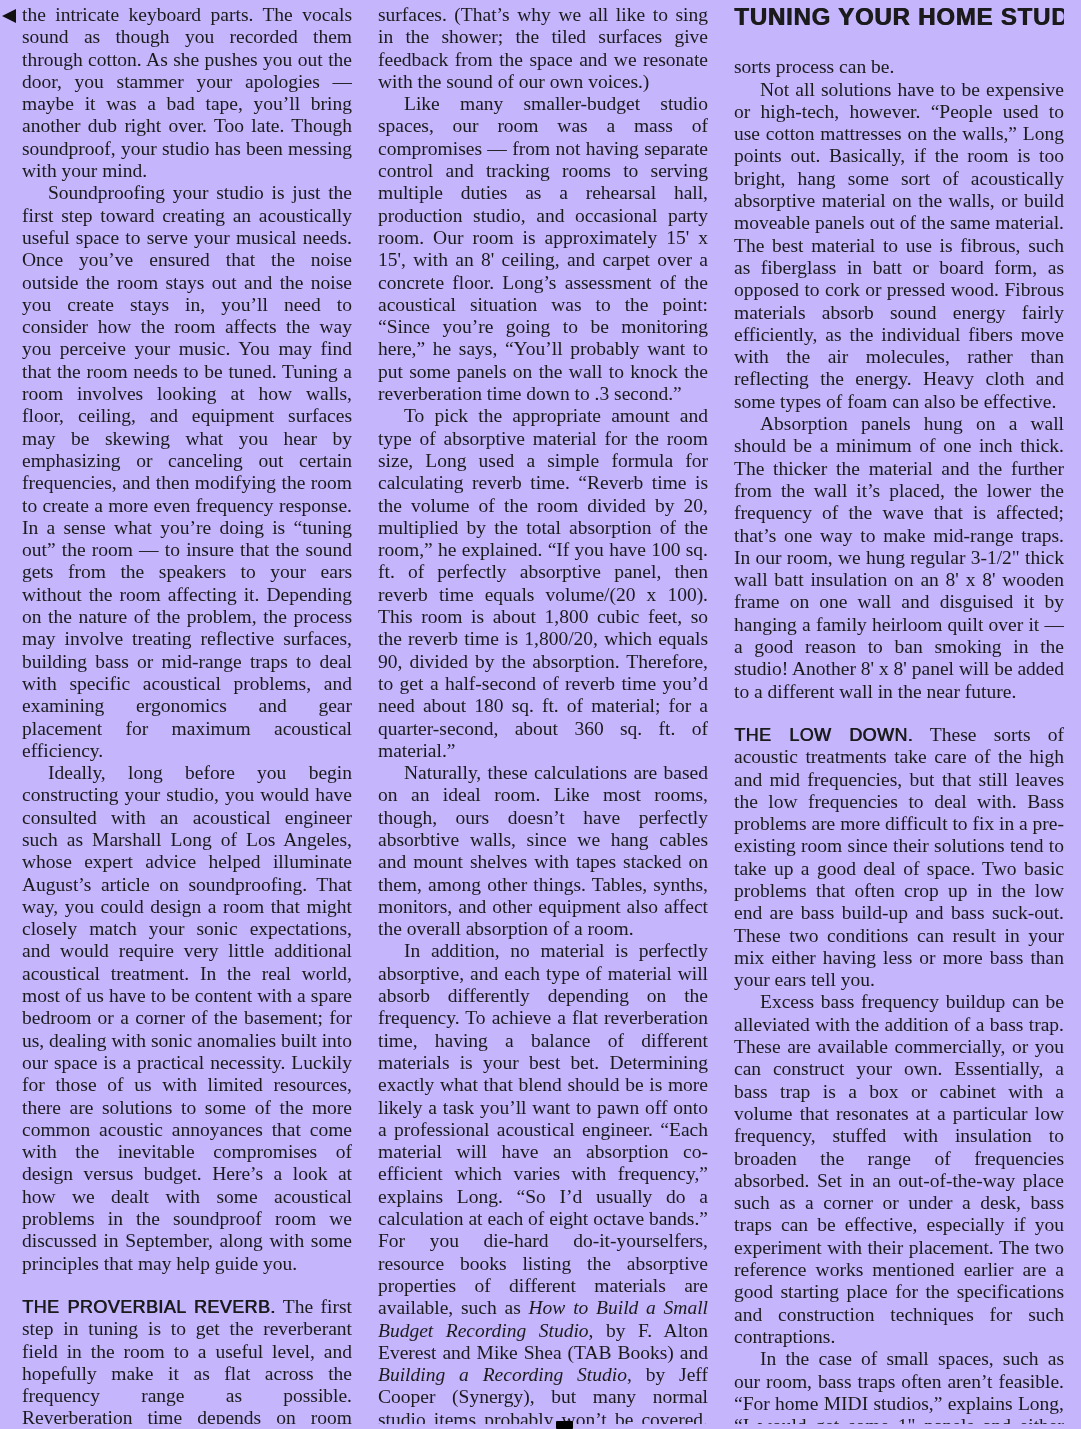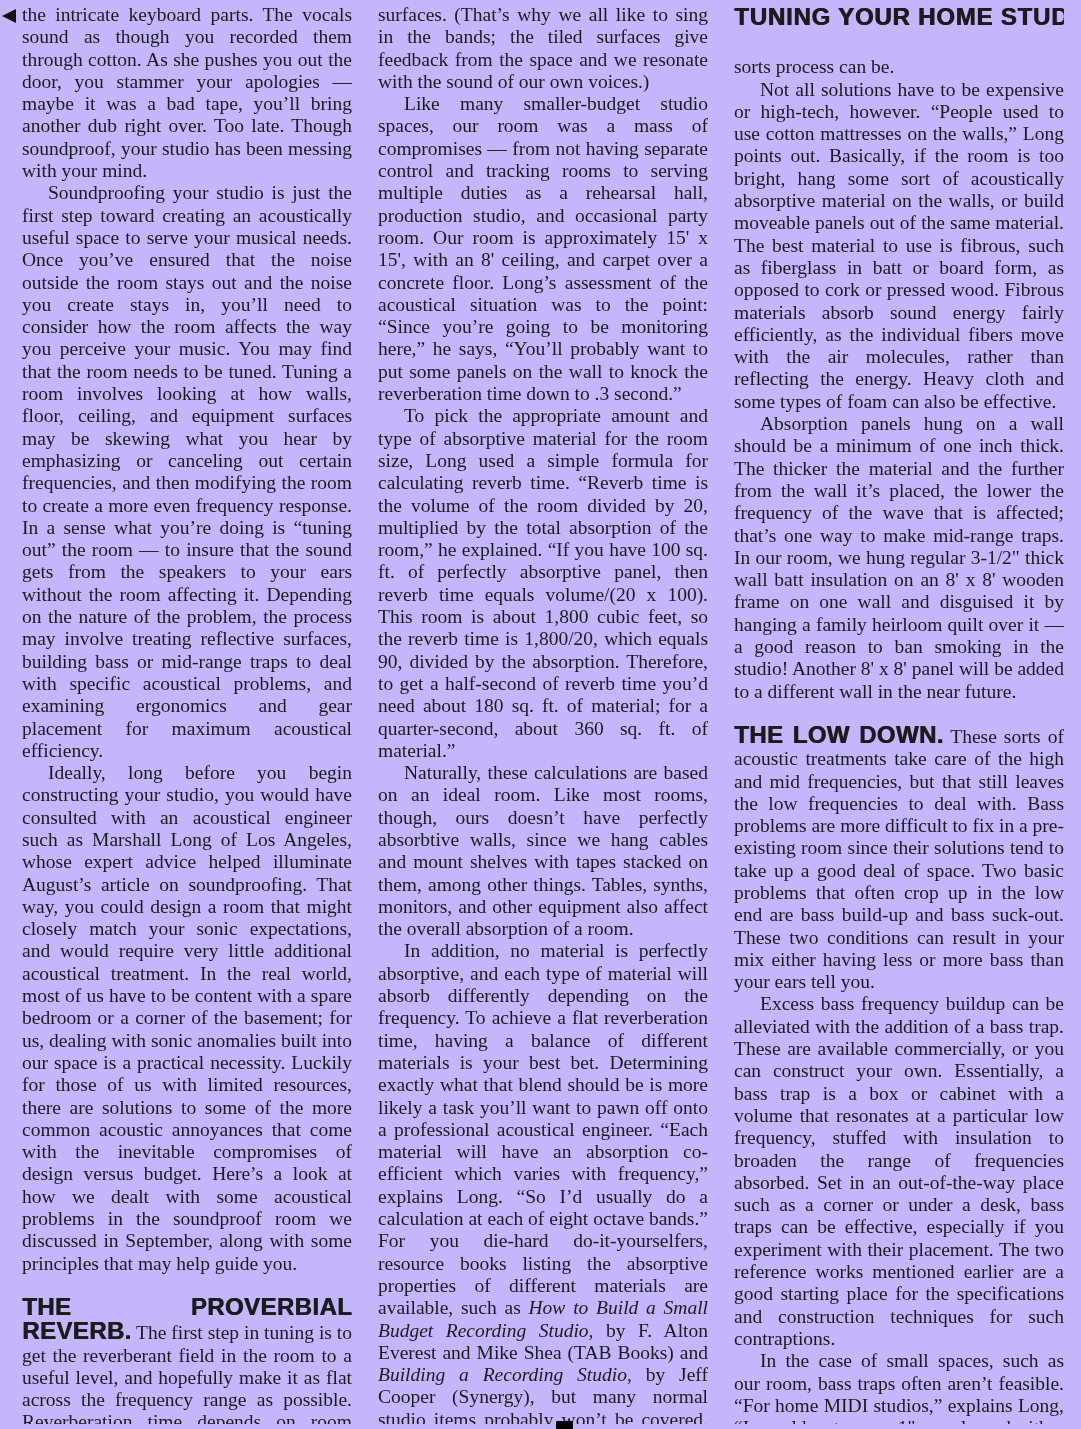--- a/index.html
+++ b/index.html
@@ -31,22 +31,22 @@
     line-height: 22.3px;
     text-align: justify;
     hyphens: auto;
     -webkit-hyphens: auto;
   }
   .para { margin: 0; }
   .para.indent { text-indent: 26px; }
   .para.space-before { margin-top: 21px; }
   .run-heading {
     font-family: "Liberation Sans", sans-serif;
-    font-weight: bold;
-    font-size: 24px;
+    font-weight: normal;
+    font-size: 18px;
     letter-spacing: 0.4px;
     text-shadow: 0.7px 0 0 currentColor;
   }
   .col-header {
     font-family: "Liberation Sans", sans-serif;
     font-weight: bold;
     font-size: 24px;
     letter-spacing: 0.8px;
     text-shadow: 0.8px 0 0 currentColor;
     text-align: right;
@@ -82,21 +82,21 @@
   <div class="continuation-marker"></div>
 
   <div class="columns">
     <div class="col">
         <p class="para"><span>the intricate keyboard parts. The vocals sound as though you recorded them through cotton. As she pushes you out the door, you stammer your apologies — maybe it was a bad tape, you’ll bring another dub right over. Too late. Though soundproof, your studio has been messing with your mind.</span></p>
         <p class="para indent"><span>Soundproofing your studio is just the first step toward creating an acoustically useful space to serve your musical needs. Once you’ve ensured that the noise outside the room stays out and the noise you create stays in, you’ll need to consider how the room affects the way you perceive your music. You may find that the room needs to be tuned. Tuning a room involves looking at how walls, floor, ceiling, and equipment surfaces may be skewing what you hear by emphasizing or canceling out certain frequencies, and then modifying the room to create a more even frequency response. In a sense what you’re doing is “tuning out” the room — to insure that the sound gets from the speakers to your ears without the room affecting it. Depending on the nature of the problem, the process may involve treating reflective surfaces, building bass or mid-range traps to deal with specific acoustical problems, and examining ergonomics and gear placement for maximum acoustical efficiency.</span></p>
         <p class="para indent"><span>Ideally, long before you begin constructing your studio, you would have consulted with an acoustical engineer such as Marshall Long of Los Angeles, whose expert advice helped illuminate August’s article on soundproofing. That way, you could design a room that might closely match your sonic expectations, and would require very little additional acoustical treatment. In the real world, most of us have to be content with a spare bedroom or a corner of the basement; for us, dealing with sonic anomalies built into our space is a practical necessity. Luckily for those of us with limited resources, there are solutions to some of the more common acoustic annoyances that come with the inevitable compromises of design versus budget. Here’s a look at how we dealt with some acoustical problems in the soundproof room we discussed in September, along with some principles that may help guide you.</span></p>
         <p class="para space-before"><span class="run-heading">THE PROVERBIAL REVERB.</span><span> The first step in tuning is to get the reverberant field in the room to a useful level, and hopefully make it as flat across the frequency range as possible. Reverberation time depends on room volume; increase volume, and you increase the reverberation time. Also, hard surfaces reflect more energy than do porous</span></p>
       </div>
     <div class="col">
-        <p class="para"><span>surfaces. (That’s why we all like to sing in the bands; the tiled surfaces give feedback from the space and we resonate with the sound of our own voices.)</span></p>
+        <p class="para"><span>surfaces. (That’s why we all like to sing in the shower; the tiled surfaces give feedback from the space and we resonate with the sound of our own voices.)</span></p>
         <p class="para indent"><span>Like many smaller-budget studio spaces, our room was a mass of compromises — from not having separate control and tracking rooms to serving multiple duties as a rehearsal hall, production studio, and occasional party room. Our room is approximately 15' x 15', with an 8' ceiling, and carpet over a concrete floor. Long’s assessment of the acoustical situation was to the point: “Since you’re going to be monitoring here,” he says, “You’ll probably want to put some panels on the wall to knock the reverberation time down to .3 second.”</span></p>
         <p class="para indent"><span>To pick the appropriate amount and type of absorptive material for the room size, Long used a simple formula for calculating reverb time. “Reverb time is the volume of the room divided by 20, multiplied by the total absorption of the room,” he explained. “If you have 100 sq. ft. of perfectly absorptive panel, then reverb time equals volume/(20 x 100). This room is about 1,800 cubic feet, so the reverb time is 1,800/20, which equals 90, divided by the absorption. Therefore, to get a half-second of reverb time you’d need about 180 sq. ft. of material; for a quarter-second, about 360 sq. ft. of material.”</span></p>
         <p class="para indent"><span>Naturally, these calculations are based on an ideal room. Like most rooms, though, ours doesn’t have perfectly absorbtive walls, since we hang cables and mount shelves with tapes stacked on them, among other things. Tables, synths, monitors, and other equipment also affect the overall absorption of a room.</span></p>
         <p class="para indent"><span>In addition, no material is perfectly absorptive, and each type of material will absorb differently depending on the frequency. To achieve a flat reverberation time, having a balance of different materials is your best bet. Determining exactly what that blend should be is more likely a task you’ll want to pawn off onto a professional acoustical engineer. “Each material will have an absorption co-efficient which varies with frequency,” explains Long. “So I’d usually do a calculation at each of eight octave bands.” For you die-hard do-it-yourselfers, resource books listing the absorptive properties of different materials are available, such as </span><span class="run-italic">How to Build a Small Budget Recording Studio</span><span>, by F. Alton Everest and Mike Shea (TAB Books) and </span><span class="run-italic">Building a Recording Studio</span><span>, by Jeff Cooper (Synergy), but many normal studio items probably won’t be covered. Take a look at the number of absorbtive and reflective objects in your own studio and you’ll begin to get an idea how complicated</span></p>
       </div>
     <div class="col">
       <div class="col-header">TUNING YOUR HOME STUDIO</div>
     <p class="para"><span>sorts process can be.</span></p>
         <p class="para indent"><span>Not all solutions have to be expensive or high-tech, however. “People used to use cotton mattresses on the walls,” Long points out. Basically, if the room is too bright, hang some sort of acoustically absorptive material on the walls, or build moveable panels out of the same material. The best material to use is fibrous, such as fiberglass in batt or board form, as opposed to cork or pressed wood. Fibrous materials absorb sound energy fairly efficiently, as the individual fibers move with the air molecules, rather than reflecting the energy. Heavy cloth and some types of foam can also be effective.</span></p>
         <p class="para indent"><span>Absorption panels hung on a wall should be a minimum of one inch thick. The thicker the material and the further from the wall it’s placed, the lower the frequency of the wave that is affected; that’s one way to make mid-range traps. In our room, we hung regular 3-1/2" thick wall batt insulation on an 8' x 8' wooden frame on one wall and disguised it by hanging a family heirloom quilt over it — a good reason to ban smoking in the studio! Another 8' x 8' panel will be added to a different wall in the near future.</span></p>

